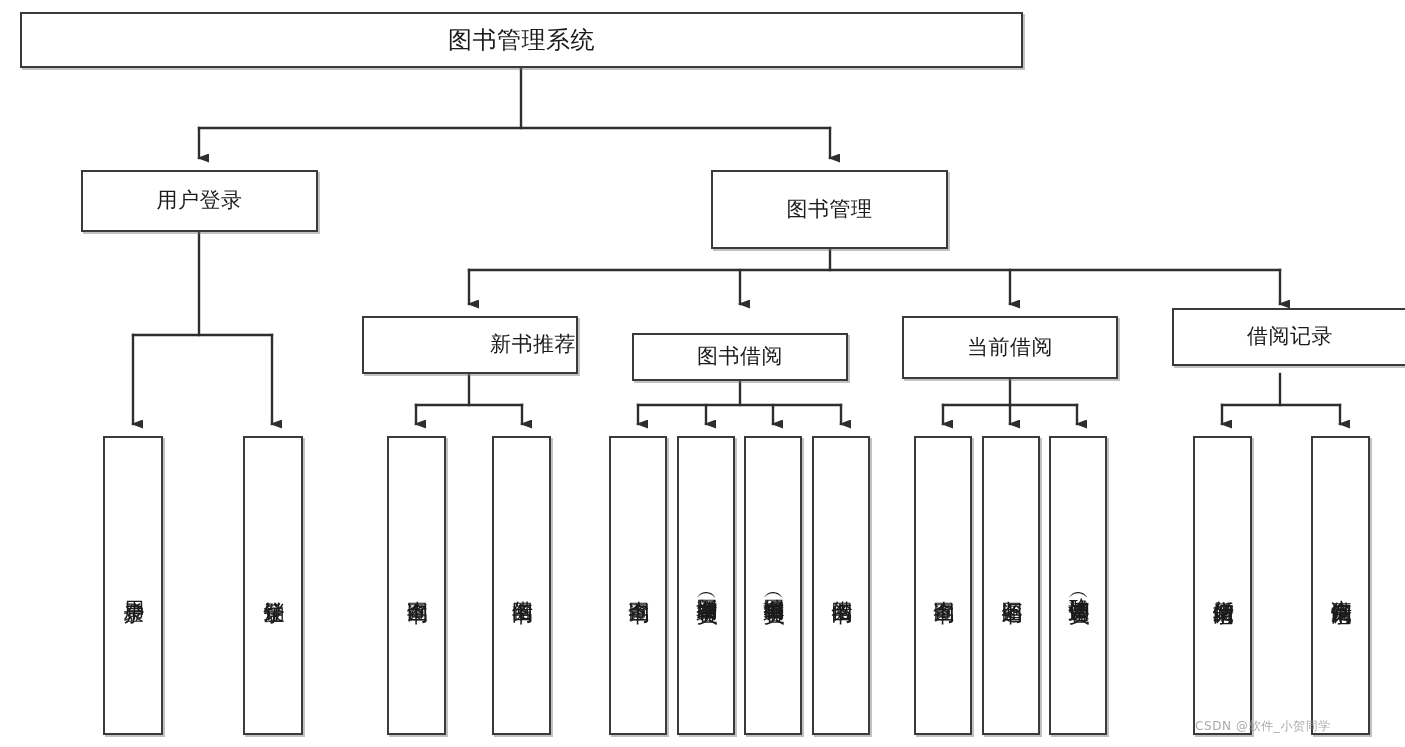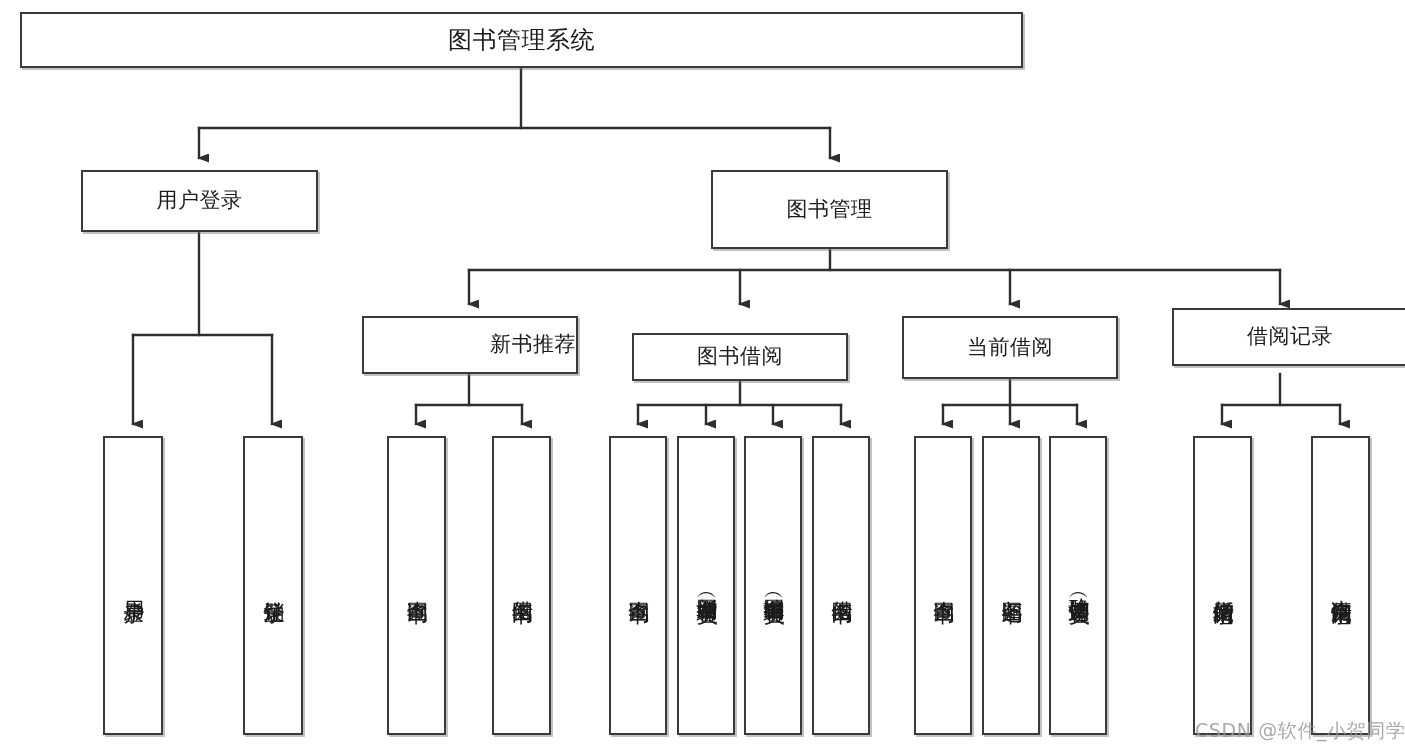--- a/index.html
+++ b/index.html
@@ -53,21 +53,21 @@
   .node.vert .lbl{
     writing-mode:vertical-rl;
     text-orientation:upright;
     font-size:21px;
     line-height:1.14;
     letter-spacing:1px;
     white-space:nowrap;
   }
   .watermark{
     position:absolute;
-    font-size:19px;
+    font-size:12px;
     color:#9a9a9a;
     letter-spacing:0.6px;
     z-index:5;
     white-space:nowrap;
     opacity:0.85;
   }
 </style>
 </head>
 <body>
 

